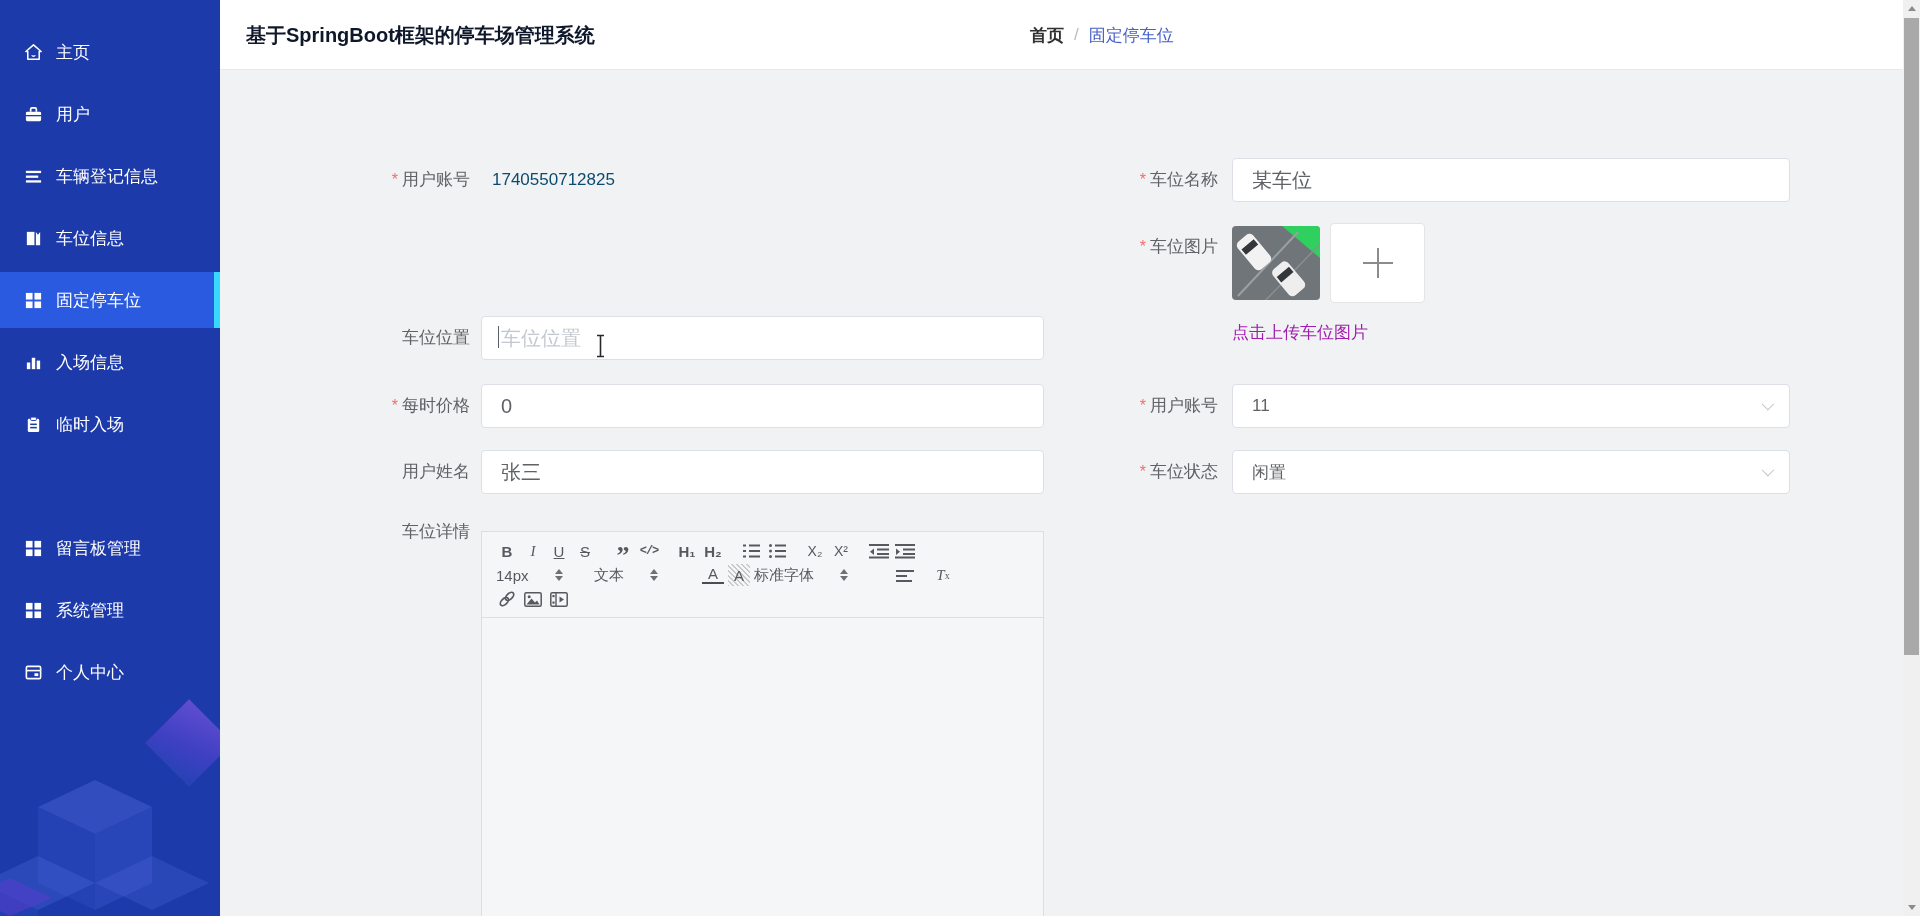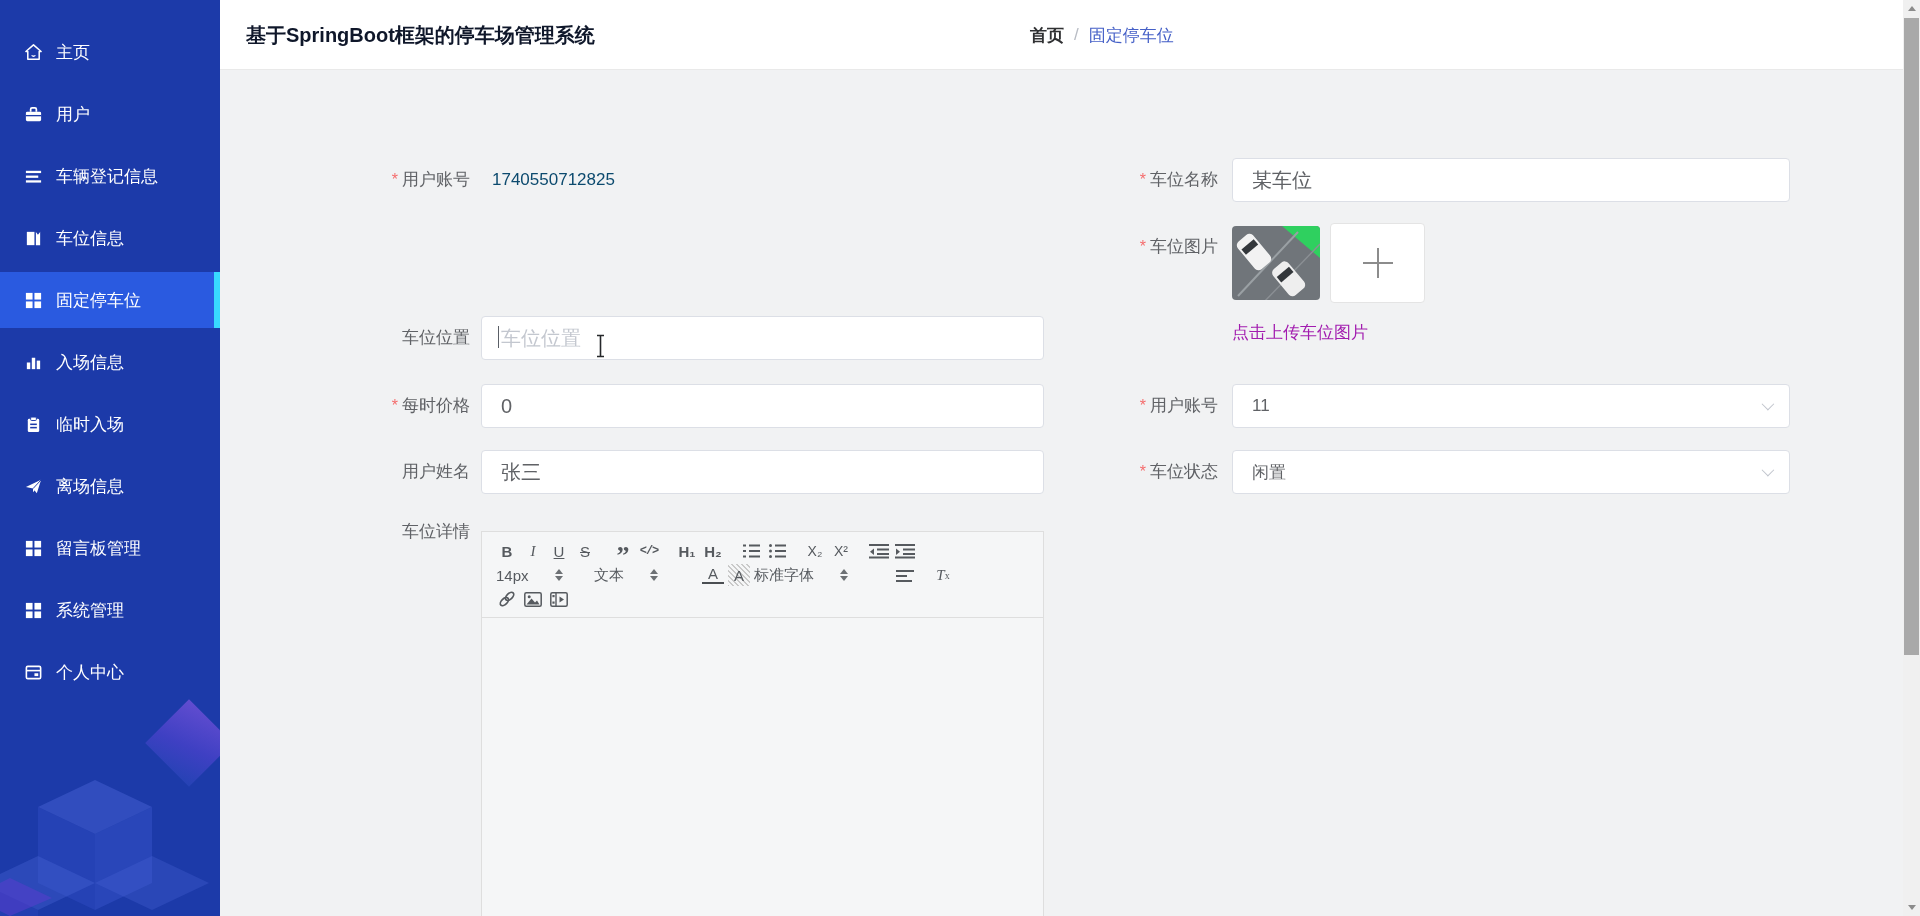--- a/index.html
+++ b/index.html
@@ -174,30 +174,20 @@
     <span class="ic">
       <svg width="19" height="19" viewBox="0 0 20 20">
           <rect x="4" y="4" width="12" height="14" rx="1.5" fill="#fff"></rect>
           <rect x="7" y="2.2" width="6" height="3.6" rx="1" fill="#fff" stroke="#1c3aa9" stroke-width="1"></rect>
           <rect x="6.5" y="9" width="7" height="1.6" fill="#1c3aa9"></rect>
           <rect x="6.5" y="12.5" width="7" height="1.6" fill="#1c3aa9"></rect>
         </svg>
     </span>
       <span>临时入场</span>
   </div>
-  <div class="side-item" style="top:458px">
-    <span class="ic">
-      <svg width="19" height="19" viewBox="0 0 20 20">
-          <path d="M2 10.5 L18 3 L13.5 17 L9.5 12.2 Z" fill="#fff"></path>
-          <path d="M9.5 12.2 L9.5 16 L11.5 13.8" fill="#fff"></path>
-          <path d="M18 3 L9.5 12.2" stroke="#1c3aa9" stroke-width="1"></path>
-        </svg>
-    </span>
-      <span>离场信息</span>
-  </div>
   <div class="side-item" style="top:520px">
     <span class="ic">
       <svg width="19" height="19" viewBox="0 0 20 20">
           <rect x="2" y="2" width="7" height="7" fill="#fff"></rect>
           <rect x="11" y="2" width="7" height="7" fill="#fff"></rect>
           <rect x="2" y="11" width="7" height="7" fill="#fff"></rect>
           <rect x="11" y="11" width="7" height="7" fill="#fff"></rect>
         </svg>
     </span>
       <span>留言板管理</span>

